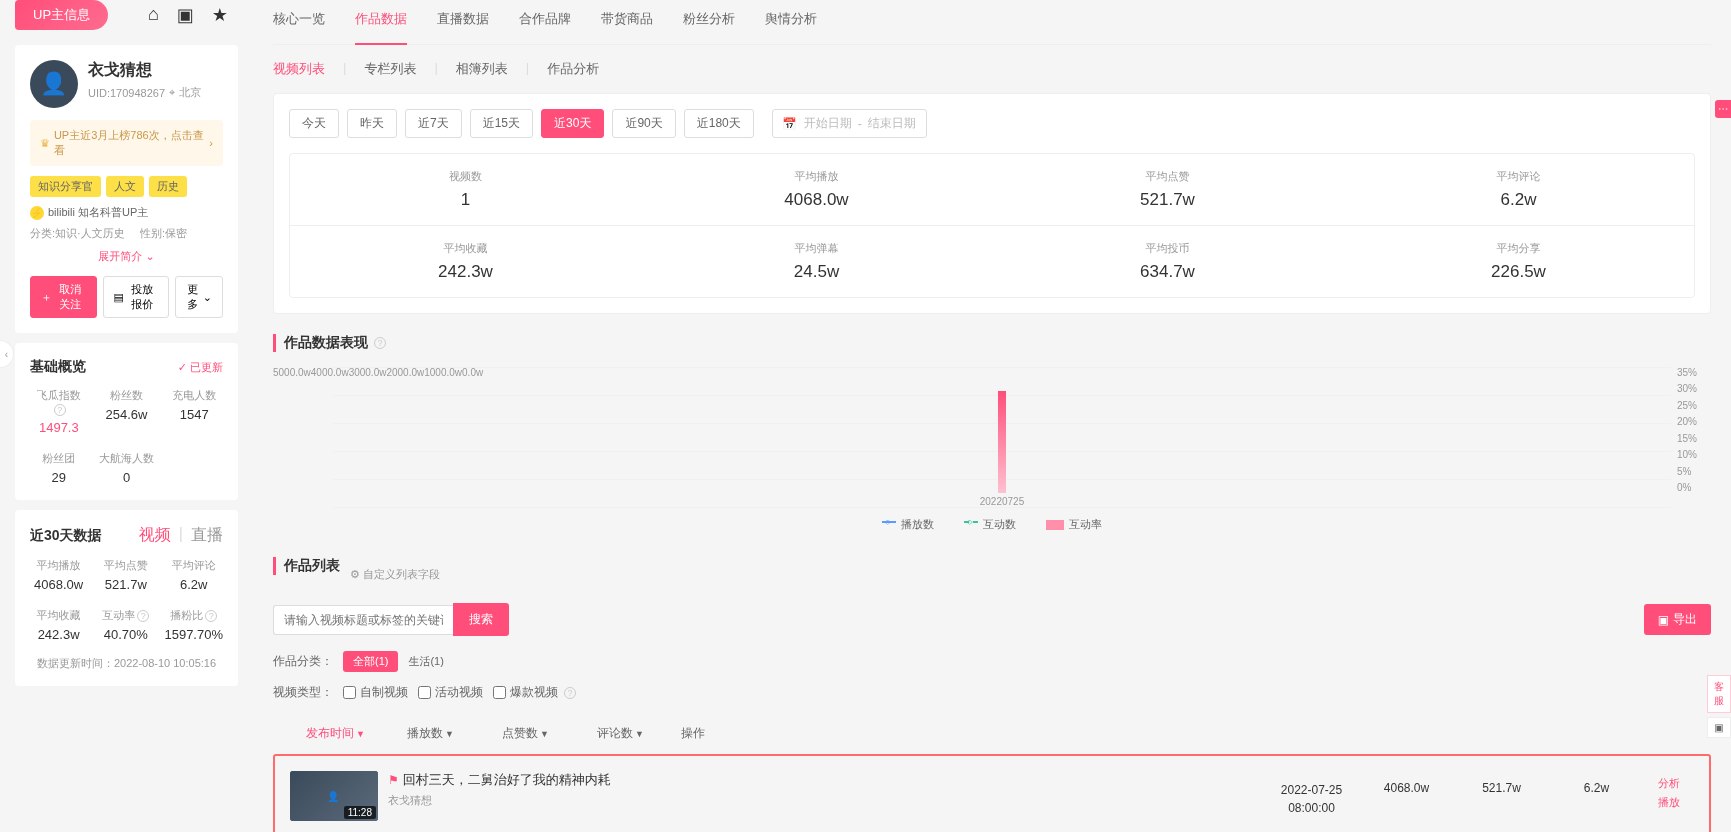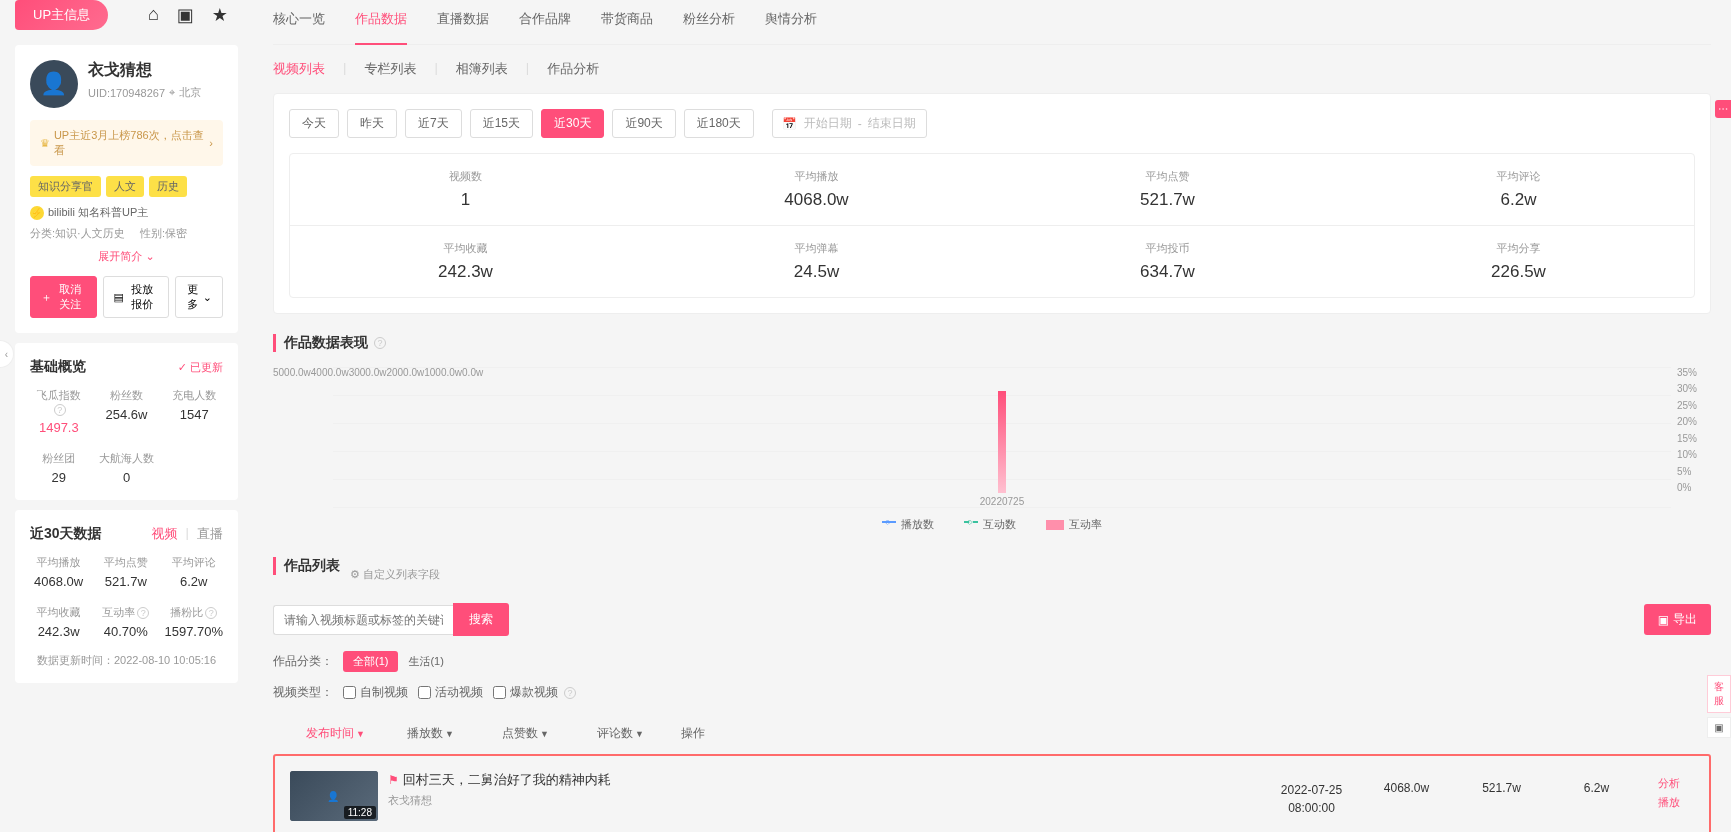--- a/index.html
+++ b/index.html
@@ -37,21 +37,21 @@
 .section-head { display:flex; justify-content:space-between; align-items:center; margin-bottom:12px; }
 .section-title { font-size:14px; font-weight:bold; }
 .updated { color:#ff4e7a; font-size:11px; }
 
 .stat-grid3 { display:grid; grid-template-columns:repeat(3,1fr); gap:16px 10px; text-align:center; }
 .stat-label { font-size:11px; color:#999; margin-bottom:4px; }
 .stat-val { font-size:13px; color:#333; font-weight:500; }
 .stat-val.pink { color:#ff4e7a; }
 .help { display:inline-block; width:12px; height:12px; border:1px solid #ccc; border-radius:50%; font-size:9px; color:#ccc; line-height:10px; text-align:center; margin-left:2px; }
 
-.subtab-row { display:flex; gap:8px; font-size:13px; }
+.subtab-row { display:flex; gap:8px; font-size:16px; }
 .subtab { color:#999; }
 .subtab.active { color:#ff4e7a; }
 .divider { color:#ddd; }
 
 .update-time { font-size:11px; color:#999; margin-top:14px; text-align:center; }
 
 .collapse-handle { position:fixed; left:0; top:340px; width:14px; height:28px; background:#fff; border:1px solid #eee; border-left:none; border-radius:0 14px 14px 0; display:flex; align-items:center; justify-content:center; color:#999; font-size:10px; }
 
 
 .main { flex:1; padding:0 20px 20px 20px; min-width:0; }

